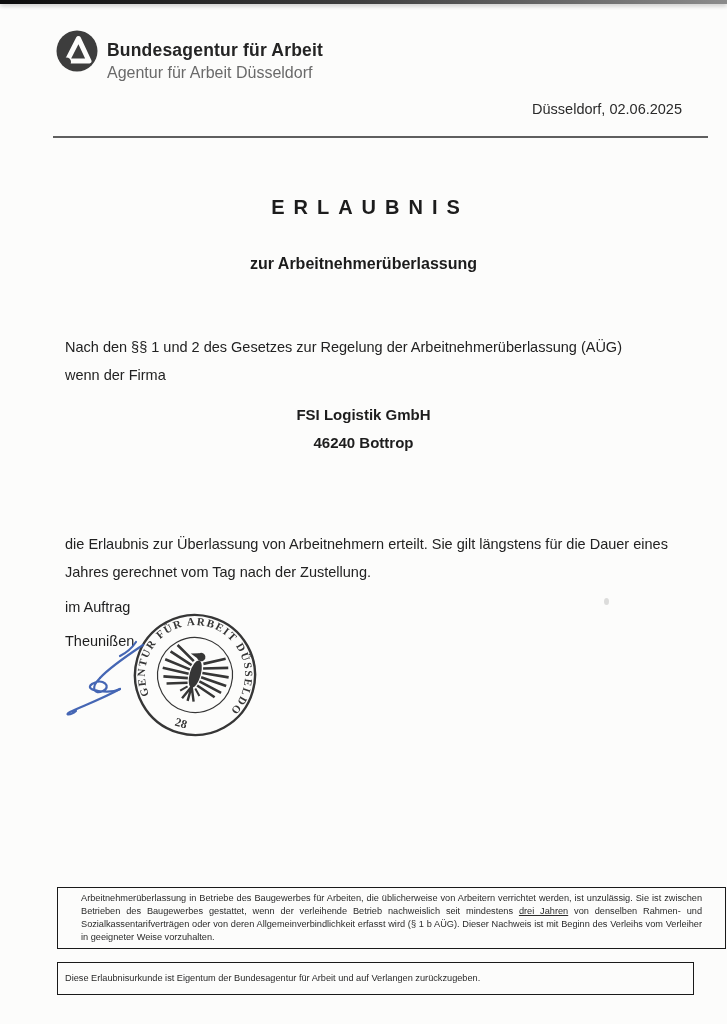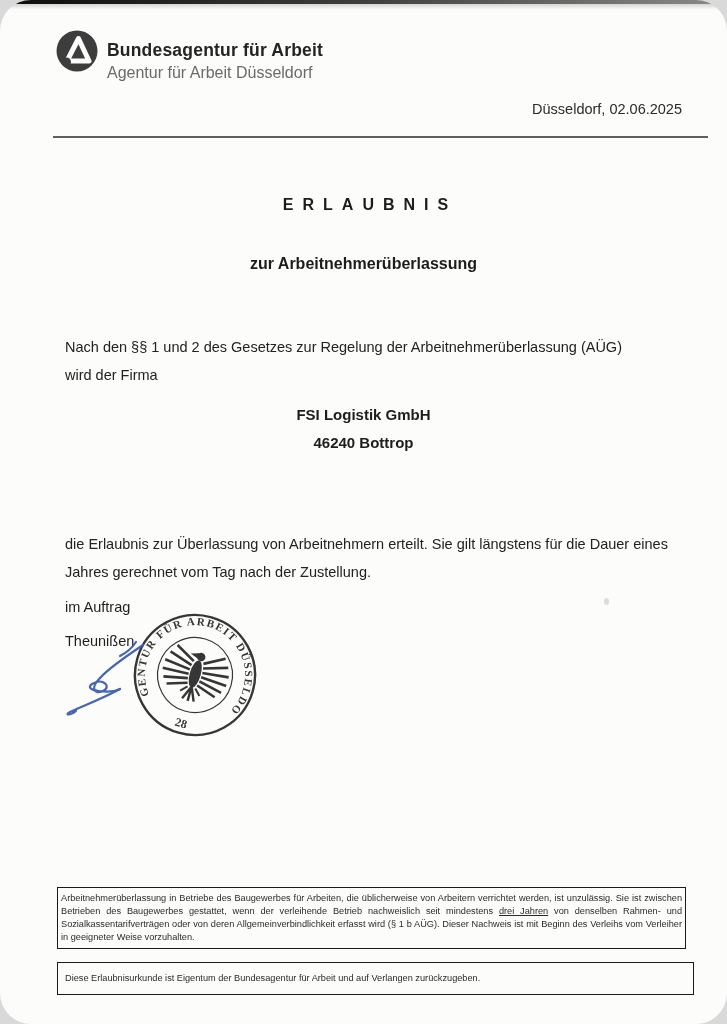--- a/index.html
+++ b/index.html
@@ -1,55 +1,55 @@
 <!DOCTYPE html>
 <html><head>
 <meta charset="utf-8">
 <style>
   html,body{margin:0;padding:0;background:#d9d9d9;}
   .page{
     position:relative;width:727px;height:1024px;margin:0 auto;
     background:#fcfcfb;overflow:hidden;
-    font-family:"Liberation Sans",sans-serif;color:#1f1f1f;border-radius:31px;
+    font-family:"Liberation Sans",sans-serif;color:#1f1f1f;
   }
   .scan-edge{position:absolute;top:0;left:0;width:100%;height:4px;
     background:linear-gradient(to right,#0b0b0b,#3f3f3f 50%,#8b8b8b 100%);
     box-shadow:0 2px 4px rgba(0,0,0,.22);}
   .speck{position:absolute;width:5px;height:7px;border-radius:50%;background:rgba(80,80,80,.18);}
 
   
   .logo{position:absolute;left:55px;top:29px;width:44px;height:44px;}
   .org-name{position:absolute;left:107px;top:40px;font-size:17.5px;font-weight:bold;color:#242424;letter-spacing:.2px;}
   .office-name{position:absolute;left:107px;top:64px;font-size:16px;color:#6a6a6a;}
   .dateline{position:absolute;right:45px;top:101px;font-size:14.5px;color:#2a2a2a;}
   .rule{position:absolute;left:53px;top:136px;width:655px;height:2px;background:#5f5f5f;}
 
   
   .doc-title{position:absolute;left:0;right:0;top:196px;text-align:center;
-    font-size:16px;font-weight:bold;letter-spacing:9px;color:#1c1c1c;padding-left:13px;}
+    font-size:20px;font-weight:bold;letter-spacing:9px;color:#1c1c1c;padding-left:13px;}
   .doc-subtitle{position:absolute;left:0;right:0;top:255px;text-align:center;
     font-size:16px;font-weight:bold;color:#1c1c1c;}
 
   
   .para{position:absolute;left:65px;right:25px;font-size:14.5px;line-height:28px;color:#222;}
   .para .line{display:block;white-space:nowrap;}
   .intro{top:333px;}
   .recipient{position:absolute;left:0;right:0;top:401px;text-align:center;
     font-size:15px;font-weight:bold;line-height:28px;color:#1d1d1d;}
   .recipient span{display:block;}
   .grant{top:530px;}
   .on-behalf{position:absolute;left:65px;top:599px;font-size:14.5px;}
   .signer-name{position:absolute;left:65px;top:633px;font-size:14.5px;}
 
   .seal-svg{position:absolute;left:40px;top:595px;}
 
   
   .notice{position:absolute;left:57px;width:621px;border:1.5px solid #1a1a1a;
     background:#fcfcfb;font-size:9.2px;line-height:13px;color:#2a2a2a;
-    padding:4px 3px;text-align:justify;}
+    padding:4px 23px;text-align:justify;}
   .notice-1{top:887px;}
   .notice-2{top:962px;text-align:left;padding:9px 7px;}
   .u{text-decoration:underline;}
 </style>
 </head>
 <body>
 
 <div class="page">
 
   <div class="scan-edge"></div>
@@ -65,21 +65,21 @@
   <div class="org-name">Bundesagentur für Arbeit</div>
   <div class="office-name">Agentur für Arbeit Düsseldorf</div>
   <div class="dateline">Düsseldorf, 02.06.2025</div>
   <div class="rule"></div>
 
   <div class="doc-title">ERLAUBNIS</div>
   <div class="doc-subtitle">zur Arbeitnehmerüberlassung</div>
 
   <div class="para intro">
     <span class="line">Nach den §§ 1 und 2 des Gesetzes zur Regelung der Arbeitnehmerüberlassung (AÜG)</span>
-    <span class="line">wird der Firma</span>
+    <span class="line">wenn der Firma</span>
   </div>
 
   <div class="recipient">
     <span>FSI Logistik GmbH</span>
     <span>46240 Bottrop</span>
   </div>
 
   <div class="para grant">
     <span class="line">die Erlaubnis zur Überlassung von Arbeitnehmern erteilt. Sie gilt längstens für die Dauer eines</span>
     <span class="line">Jahres gerechnet vom Tag nach der Zustellung.</span>

